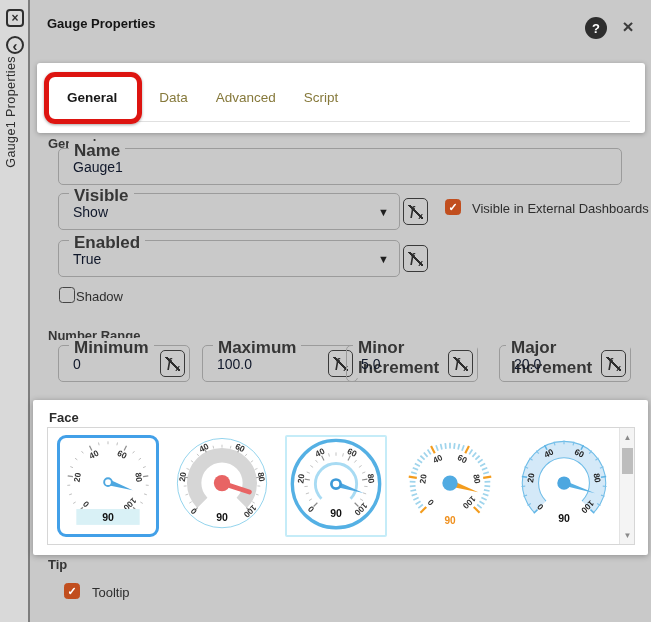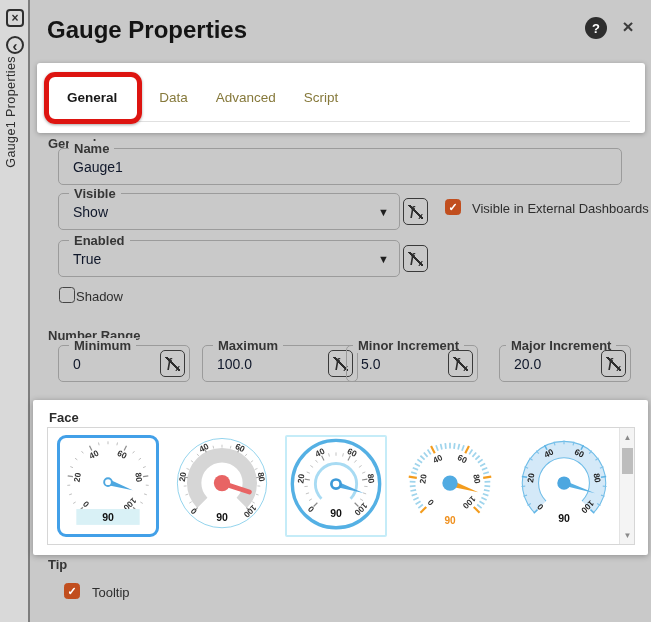--- a/index.html
+++ b/index.html
@@ -14,21 +14,21 @@
     display:flex; align-items:center; justify-content:center;
     color:#2f2f2f; font-weight:bold; cursor:pointer; }
   .rail-close { top:9px; border:2px solid #2f2f2f; border-radius:4px; font-size:12px; line-height:1; }
   .rail-collapse { top:36px; border:2px solid #2f2f2f; border-radius:50%; font-size:15px; line-height:1; }
   .rail-label { position:absolute; left:4px; top:56px; writing-mode:vertical-rl;
     transform:rotate(180deg); font-size:12.5px; color:#2e2e2e; letter-spacing:.4px; }
 
   
   .main { position:absolute; left:32px; top:0; width:619px; height:622px; }
 
-  .titlebar-title { position:absolute; left:15px; top:16px; font-size:24px;
+  .titlebar-title { position:absolute; left:15px; top:16px; font-size:13px;
     font-weight:bold; color:#141414; }
   .help-btn { position:absolute; left:553px; top:17px; width:22px; height:22px;
     border-radius:50%; background:#2d2d2d; color:#fff; font-weight:bold; font-size:13px;
     display:flex; align-items:center; justify-content:center; cursor:pointer; }
   .close-btn { position:absolute; left:585px; top:16px; width:22px; height:22px;
     color:#3c3c3c; font-size:19px; font-weight:bold; display:flex; align-items:center;
     justify-content:center; cursor:pointer; }
 
   
   .tabs-card { position:absolute; left:5px; top:63px; width:608px; height:70px;
@@ -40,21 +40,21 @@
     border-top:1px solid #e0e0e0; }
   .annotation { position:absolute; left:12px; top:72px; width:98px; height:52px;
     border:5px solid #dd1410; border-radius:11px; box-shadow:0 1px 3px rgba(0,0,0,.35);
     z-index:6; pointer-events:none; }
 
   
   .section-label { position:absolute; font-size:13px; font-weight:bold; color:#363636; }
 
   .field { position:absolute; border:1px solid #9b9b9b; border-radius:5px; height:37px; }
   .field .legend { position:absolute; top:-8px; left:10px; background:#c9c9c9;
-    padding:0 5px; font-size:13px; font-weight:bold; color:#363636; }
+    padding:0 5px; font-size:17px; font-weight:bold; color:#363636; }
   .field .value { position:absolute; left:14px; top:10px; font-size:14px; color:#0f172a; }
   .caret { position:absolute; right:10px; top:12px; font-size:11px; color:#1e1e1e; }
 
   .fx-btn { position:absolute; width:25px; height:27px; border:1.5px solid #3a3a3a;
     border-radius:5px; display:flex; align-items:center; justify-content:center; cursor:pointer; }
   .fx-glyph { position:relative; width:15px; height:16px; }
   .fx-glyph::after { content:''; position:absolute; left:0; top:1px; width:15px; height:14px;
     background:linear-gradient(45deg,transparent 45%,#2d2d2d 45%,#2d2d2d 56%,transparent 56%); }
   .fx-f { position:absolute; left:1px; top:0; font-style:italic; font-weight:bold;
     font-size:12px; color:#2d2d2d; }

